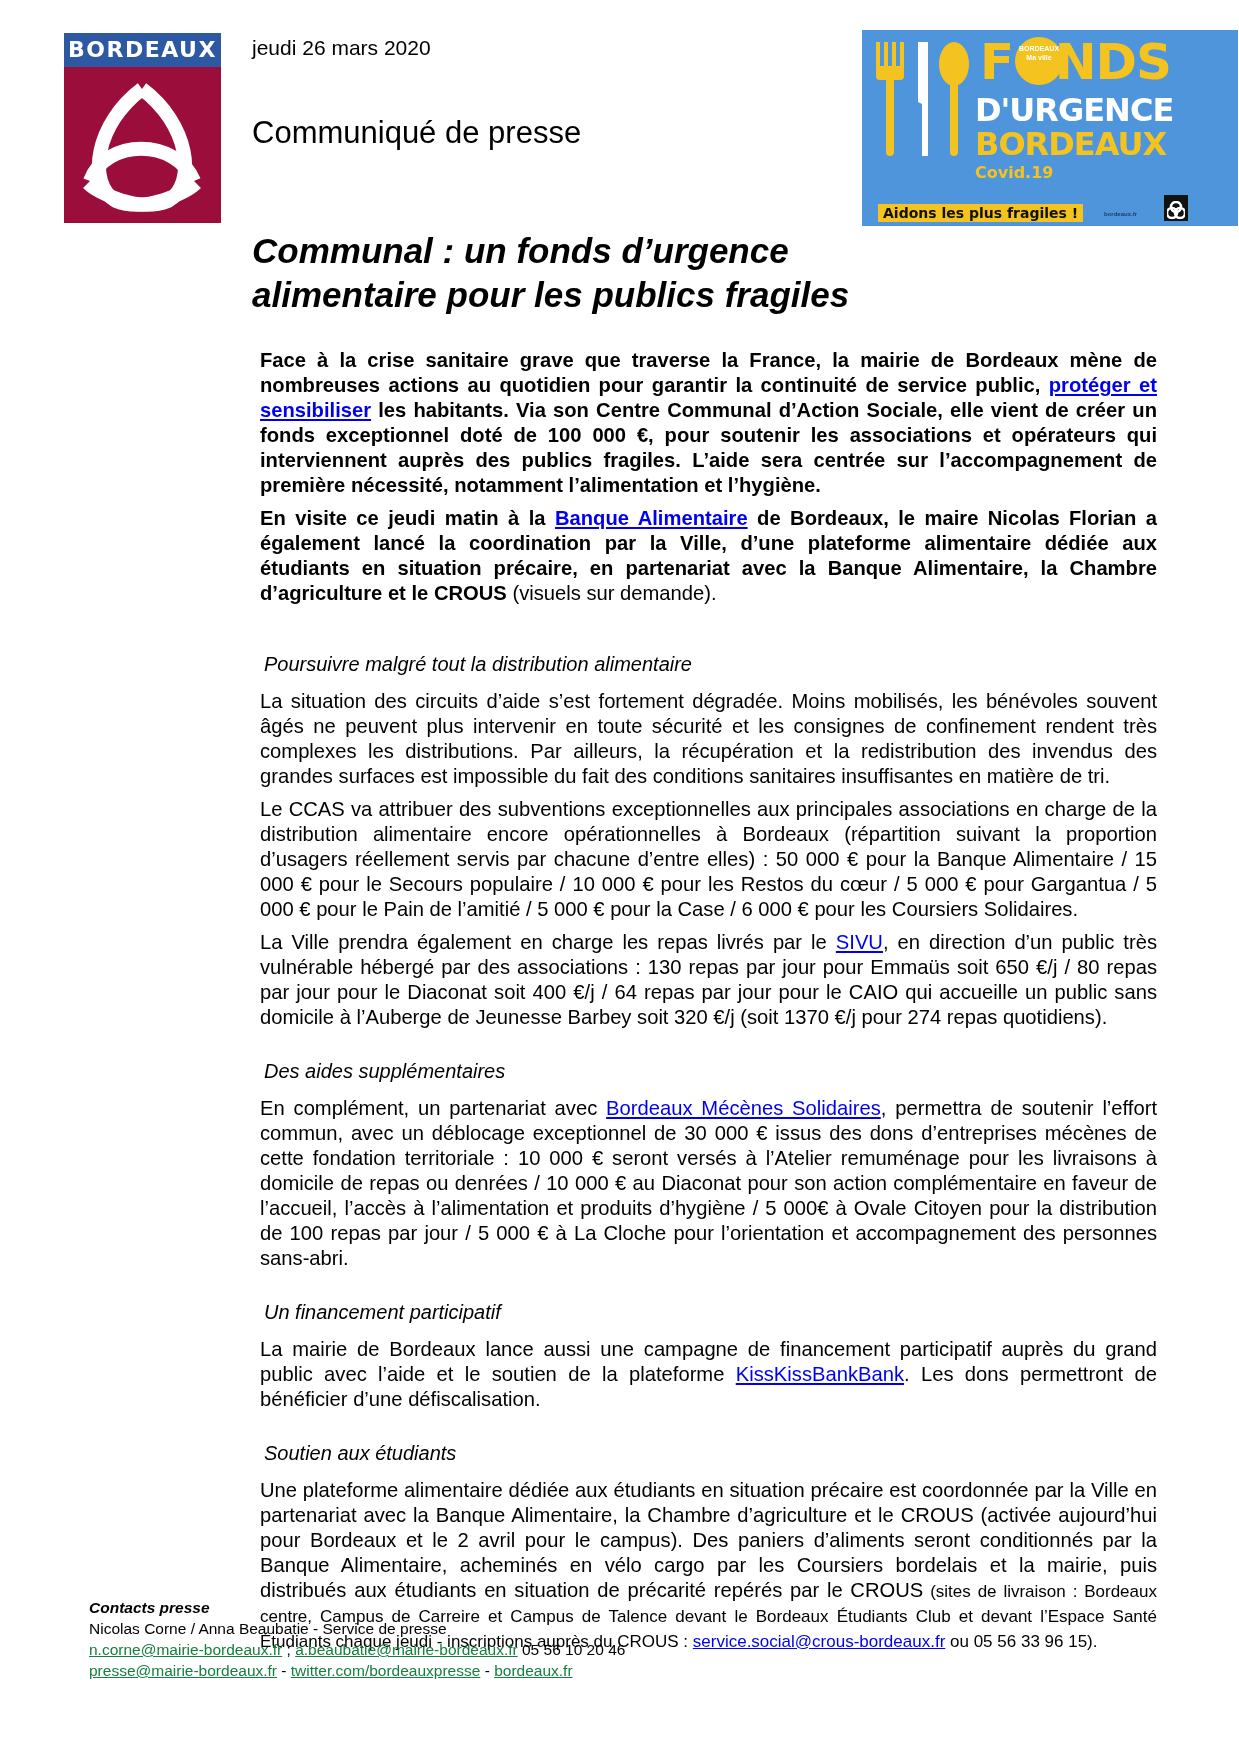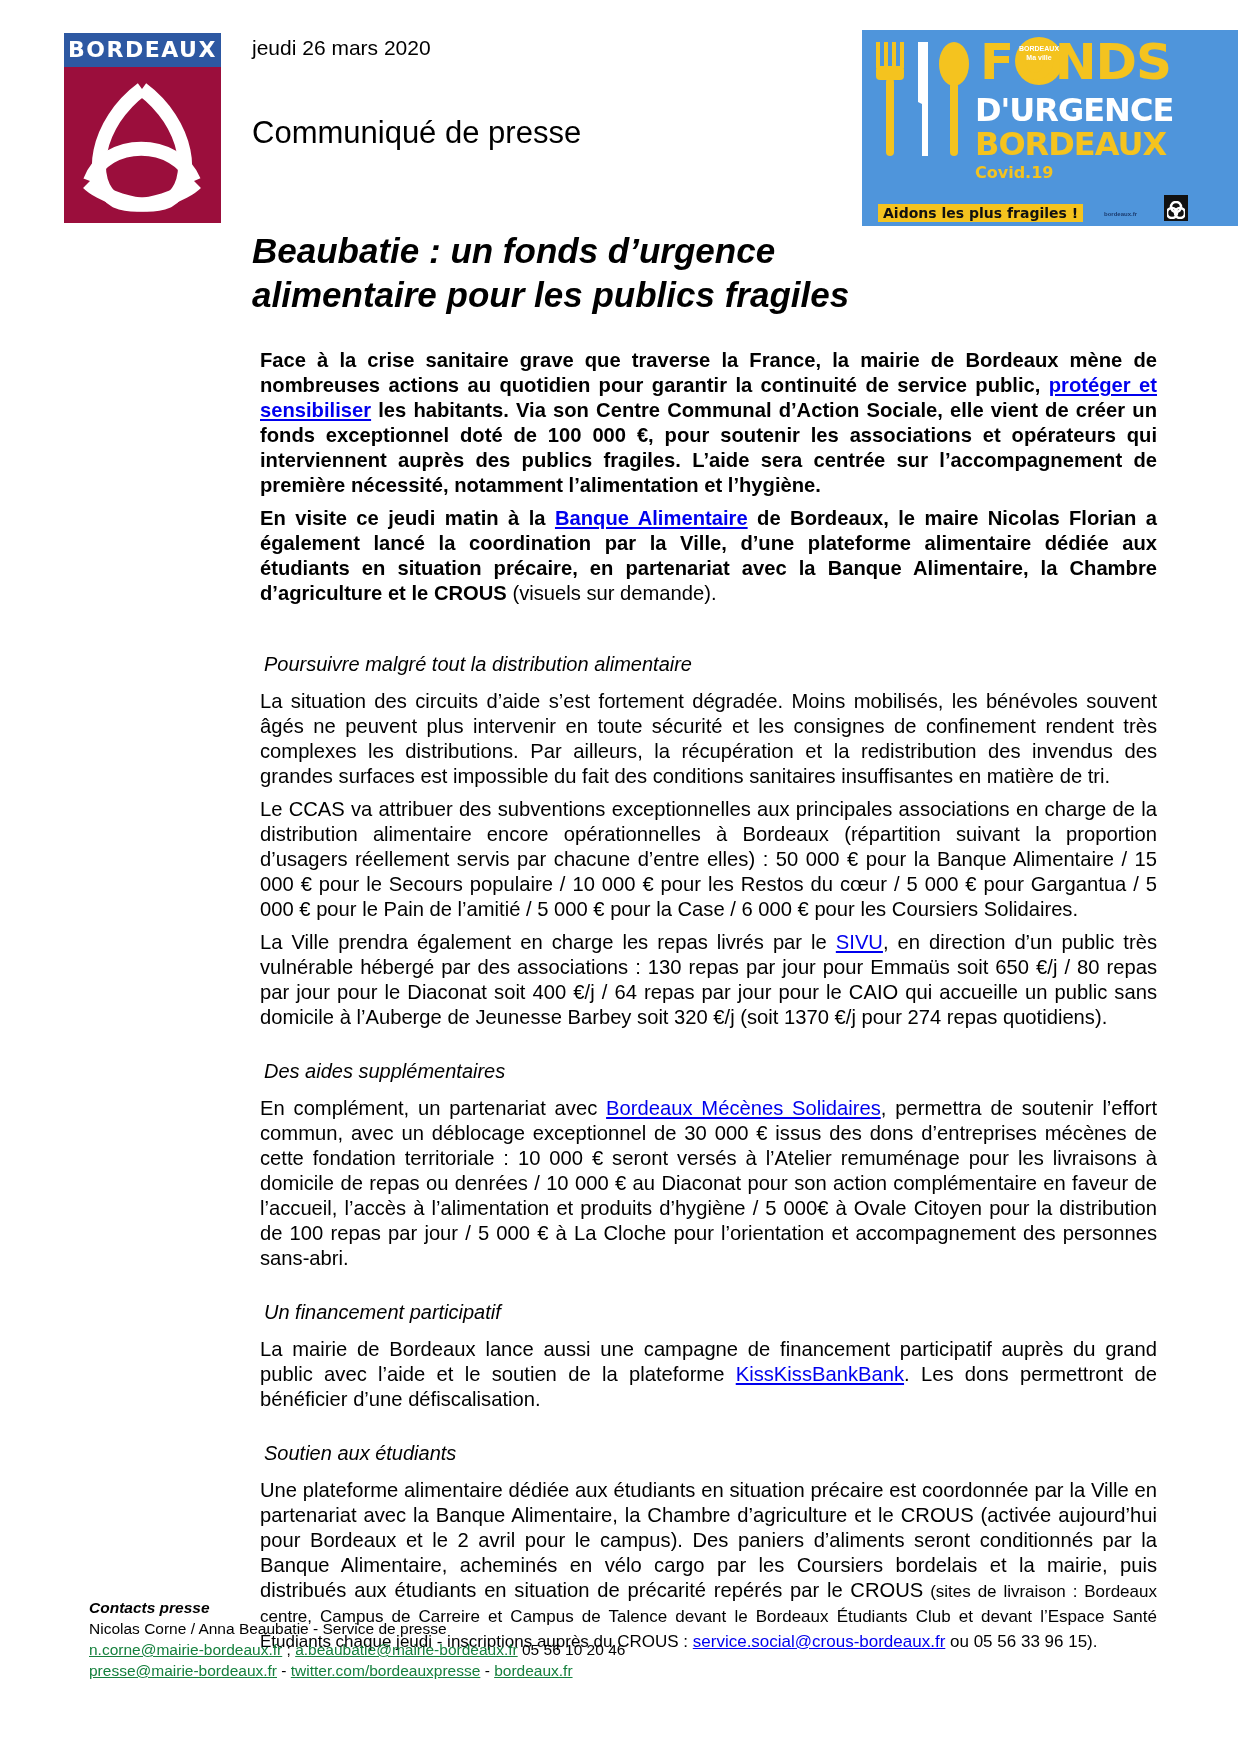--- a/index.html
+++ b/index.html
@@ -96,21 +96,21 @@
         <g fill="none" stroke="#fff" stroke-width="2.5">
           <circle cx="9" cy="6" r="5"></circle>
           <circle cx="5" cy="12" r="5"></circle>
           <circle cx="13" cy="12" r="5"></circle>
         </g>
       </svg>
   </div>
 </div>
 
 <h1 class="title">
-  <span>Beaubatie : un fonds d’urgence</span><br>
+  <span>Communal : un fonds d’urgence</span><br>
   <span>alimentaire pour les publics fragiles</span>
 </h1>
 
 <div class="content">
   <p class="lead">
     <span>Face à la crise sanitaire grave que traverse la France, la mairie de Bordeaux mène de nombreuses actions au quotidien pour garantir la continuité de service public, </span><a href="#">protéger et sensibiliser</a><span> les habitants. Via son Centre Communal d’Action Sociale, elle vient de créer un fonds exceptionnel doté de 100 000 €, pour soutenir les associations et opérateurs qui interviennent auprès des publics fragiles. L’aide sera centrée sur l’accompagnement de première nécessité, notamment l’alimentation et l’hygiène.</span>
   </p>
   <p class="lead">
     <span>En visite ce jeudi matin à la </span><a href="#">Banque Alimentaire</a><span> de Bordeaux, le maire Nicolas Florian a également lancé la coordination par la Ville, d’une plateforme alimentaire dédiée aux étudiants en situation précaire, en partenariat avec la Banque Alimentaire, la Chambre d’agriculture et le CROUS</span><span class="light"> (visuels sur demande).</span>
   </p>

